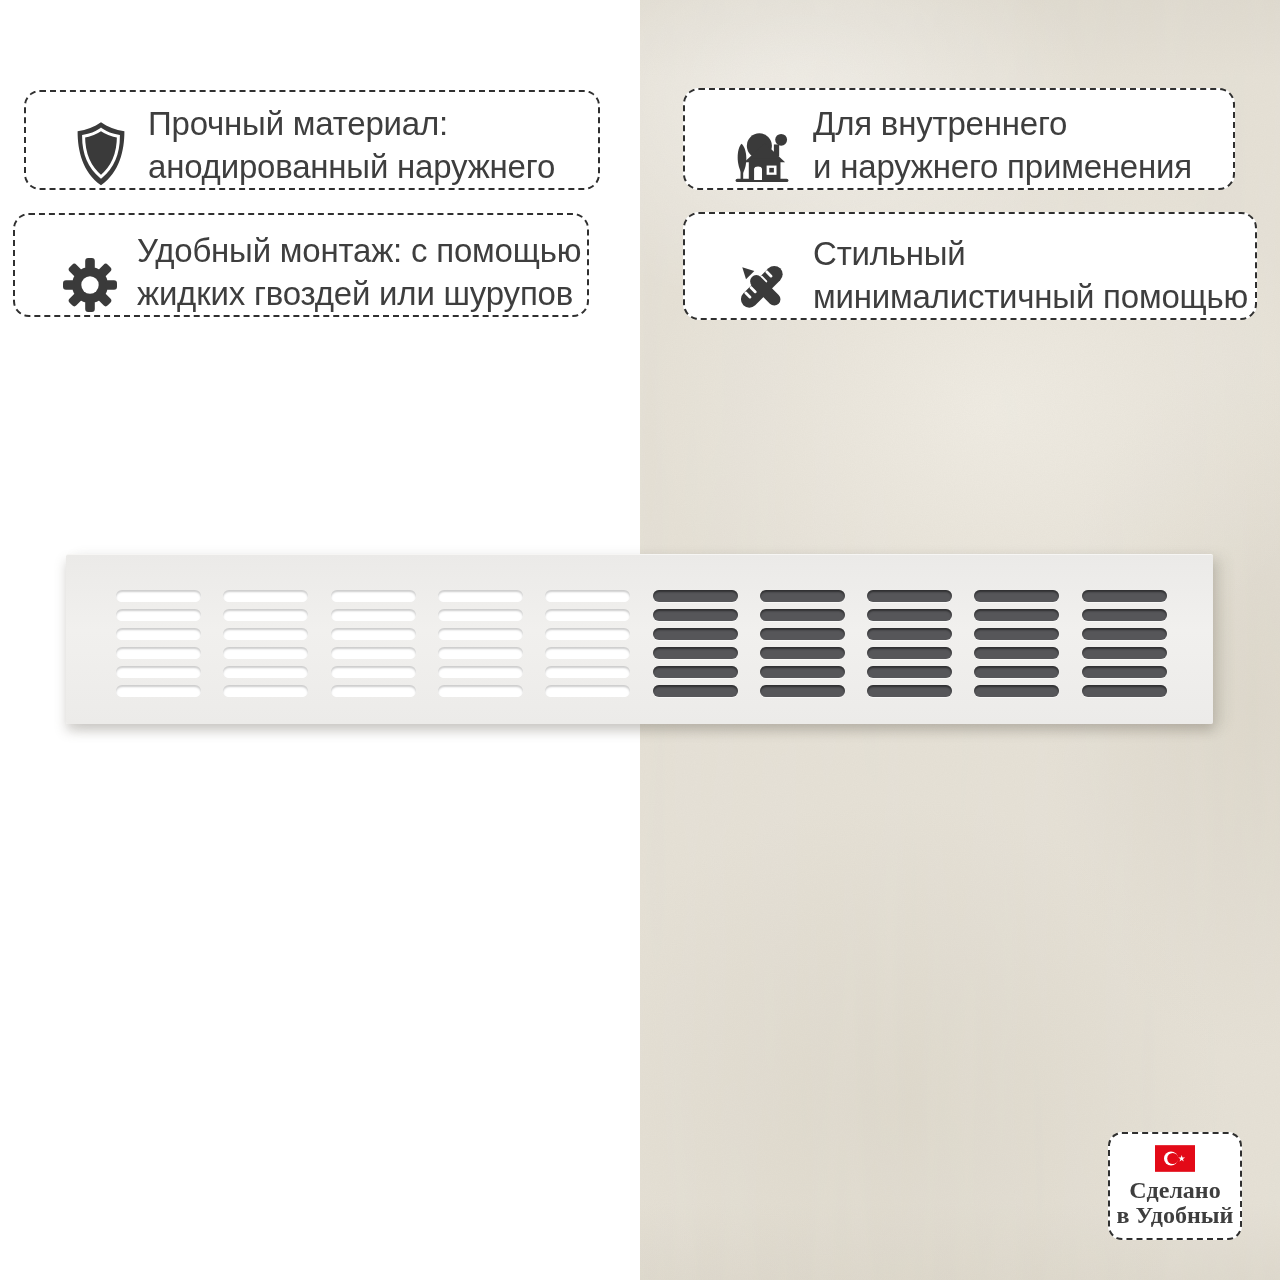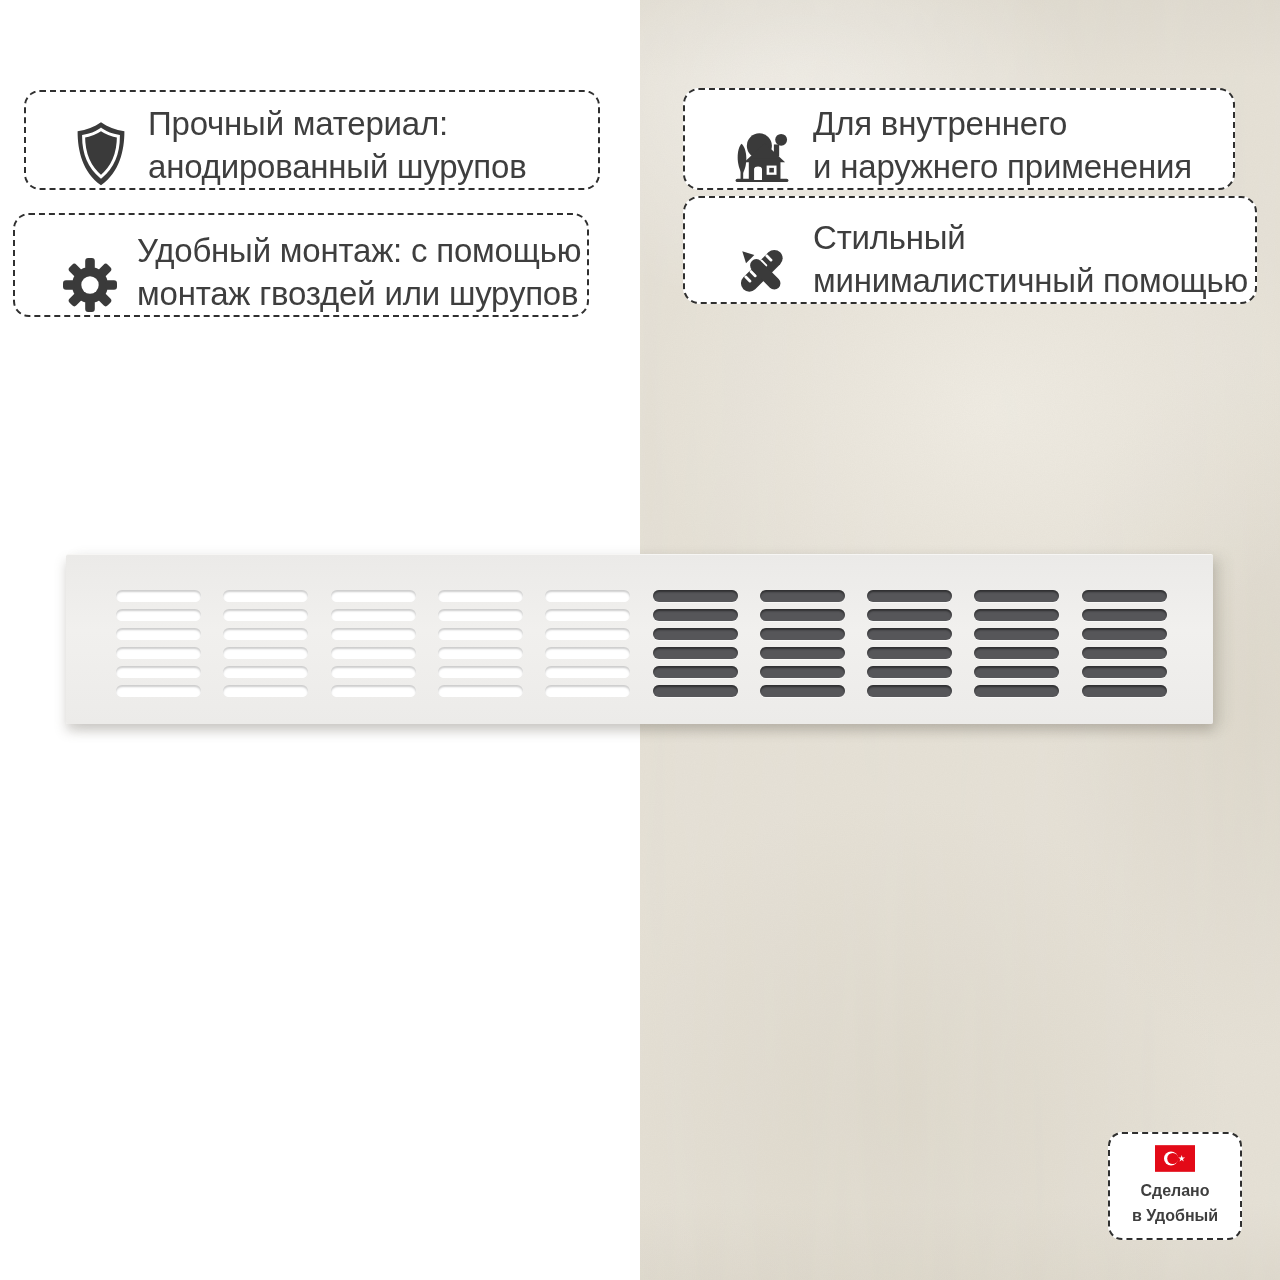--- a/index.html
+++ b/index.html
@@ -36,21 +36,21 @@
           box-shadow:0 7px 12px rgba(100,95,82,.28), 10px 3px 14px rgba(100,95,82,.12);
           border-top:1px solid #f7f6f4;}
   .slot{position:absolute;width:85px;height:12px;border-radius:6px;}
   .slot-white{background:var(--slot-white,#fff);box-shadow:inset 0 2px 2px rgba(0,0,0,.20), inset 0 -1px 0 rgba(255,255,255,.9);}
   .slot-dark{background:var(--slot-dark,#565659);box-shadow:inset 0 2px 2px rgba(0,0,0,.45), 0 1px 0 rgba(255,255,255,.55);}
 
   
   .badge{position:absolute;left:1108px;top:1132px;width:134px;background:#fff;border:2px dashed var(--card-border,#2f2f2f);
          border-radius:14px;box-sizing:border-box;padding:11px 6px 10px 6px;text-align:center;}
   .badge .flag{display:block;margin:0 auto 6px auto;}
-  .badge-line{font-size:16px;line-height:25px;font-weight:bold;color:var(--text,#3e3e3e);}
+  .badge-line{font-size:24px;line-height:25px;font-weight:bold;color:var(--text,#3e3e3e);font-family:Liberation Serif, serif;}
 </style>
 </head>
 <body>
 
 <div class="stage">
 
   <div class="bg-left"></div>
 
   <div class="bg-right">
     <div class="mottle"></div>
@@ -70,21 +70,21 @@
 
   <div class="card" style="left:24px;top:90px;width:576px;height:100px">
     <div class="icon-wrap" style="width:62px;margin-left:44px">
       <svg width="60" height="68" viewBox="0 0 100 112">
         <path class="ic-fill" d="M50 3 C61 11 74 16 89 18 C89 50 81 86 50 108 C19 86 11 50 11 18 C26 16 39 11 50 3 Z"></path>
         <path class="ic-stroke-white" stroke-width="5" d="M50 15 C59 21 68 24.5 79 26.5 C79 50 72 76 50 94 C28 76 21 50 21 26.5 C32 24.5 41 21 50 15 Z"></path>
       </svg>
     </div>
     <div class="card-lines">
       <span class="line">Прочный материал:</span>
-      <span class="line">анодированный шурупов</span>
+      <span class="line">анодированный наружнего</span>
     </div>
   </div>
 
   <div class="card" style="left:13px;top:213px;width:576px;height:104px">
     <div class="icon-wrap" style="width:62px;margin-left:44px">
       <svg width="60" height="60" viewBox="0 0 100 100">
         <g class="ic-fill">
           <circle cx="50" cy="50" r="30"></circle>
           <rect x="42" y="5" width="16" height="20" rx="5"></rect>
           <rect x="42" y="5" width="16" height="20" rx="5" transform="rotate(45 50 50)"></rect>
@@ -93,21 +93,21 @@
           <rect x="42" y="5" width="16" height="20" rx="5" transform="rotate(180 50 50)"></rect>
           <rect x="42" y="5" width="16" height="20" rx="5" transform="rotate(225 50 50)"></rect>
           <rect x="42" y="5" width="16" height="20" rx="5" transform="rotate(270 50 50)"></rect>
           <rect x="42" y="5" width="16" height="20" rx="5" transform="rotate(315 50 50)"></rect>
         </g>
         <circle class="ic-white" cx="50" cy="50" r="14.5"></circle>
       </svg>
     </div>
     <div class="card-lines">
       <span class="line">Удобный монтаж: с помощью</span>
-      <span class="line">монтаж гвоздей или шурупов</span>
+      <span class="line">жидких гвоздей или шурупов</span>
     </div>
   </div>
 
   <div class="card" style="left:683px;top:88px;width:552px;height:102px">
     <div class="icon-wrap" style="width:70px;margin-left:42px">
       <svg width="68" height="66" viewBox="0 0 100 100">
         <g class="ic-fill">
           <circle cx="46" cy="36" r="19"></circle>
           <circle cx="79" cy="27" r="9"></circle>
           <path d="M19 33 C28 41 29 66 20 79 C11 66 11 41 19 33 Z"></path>
@@ -121,21 +121,21 @@
         <rect class="ic-white" x="57" y="66" width="15" height="14"></rect>
         <rect class="ic-fill" x="61" y="69.5" width="7" height="7"></rect>
       </svg>
     </div>
     <div class="card-lines">
       <span class="line">Для внутреннего</span>
       <span class="line">и наружнего применения</span>
     </div>
   </div>
 
-  <div class="card" style="left:683px;top:196px;width:574px;height:108px">
+  <div class="card" style="left:683px;top:212px;width:574px;height:108px">
     <div class="icon-wrap" style="width:70px;margin-left:42px">
       <svg width="62" height="62" viewBox="0 0 100 100">
         <g transform="rotate(45 50 50)">
           <rect class="ic-fill" x="36" y="8" width="27" height="84" rx="13.5"></rect>
           <rect class="ic-white" x="36" y="25" width="14" height="4.5" rx="2"></rect>
           <rect class="ic-white" x="36" y="37" width="14" height="4.5" rx="2"></rect>
           <rect class="ic-white" x="36" y="49" width="14" height="4.5" rx="2"></rect>
           <rect class="ic-white" x="36" y="61" width="14" height="4.5" rx="2"></rect>
           <rect class="ic-white" x="36" y="73" width="14" height="4.5" rx="2"></rect>
         </g>

